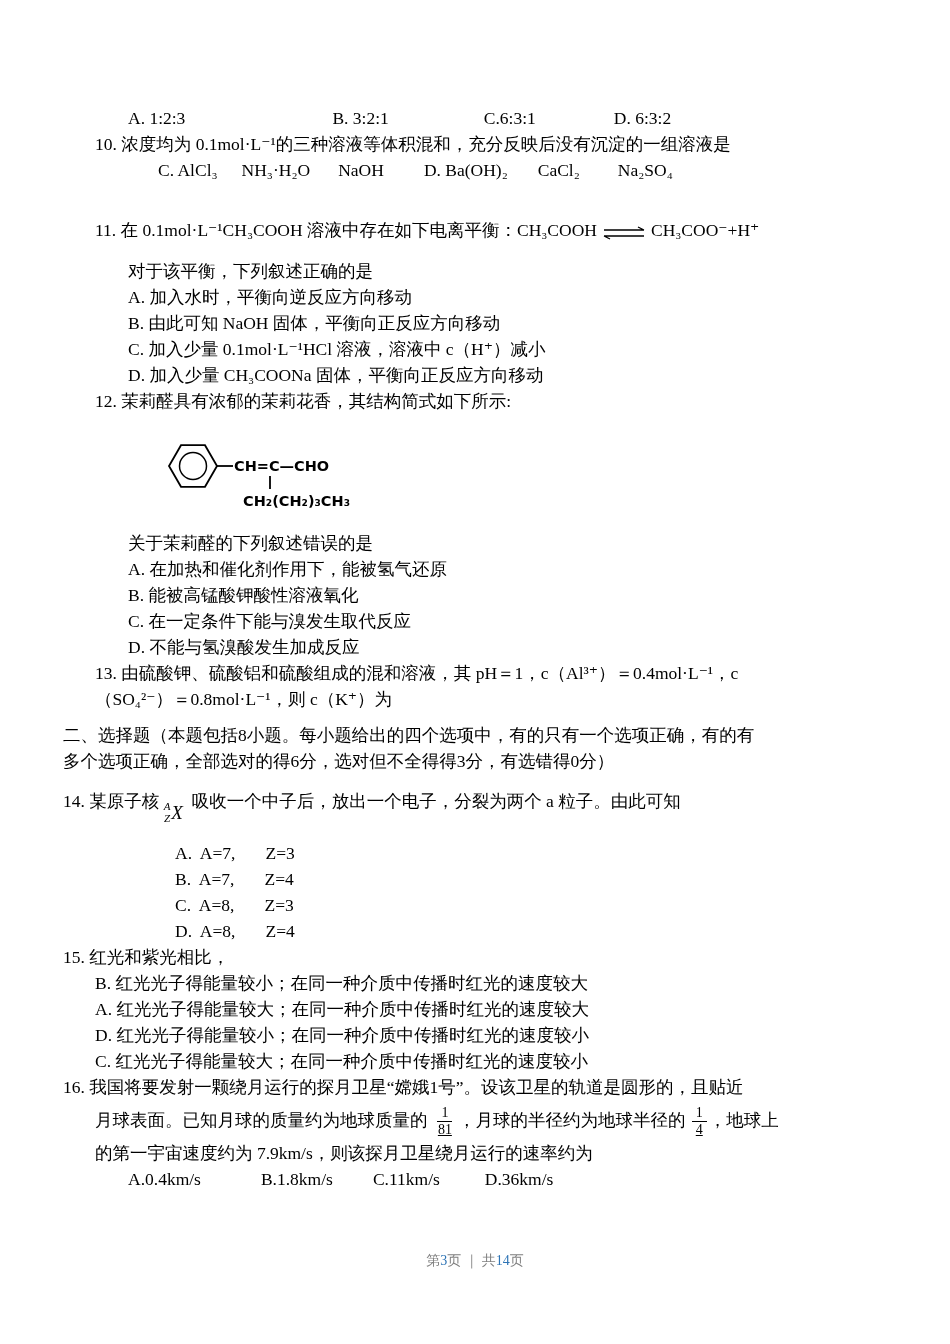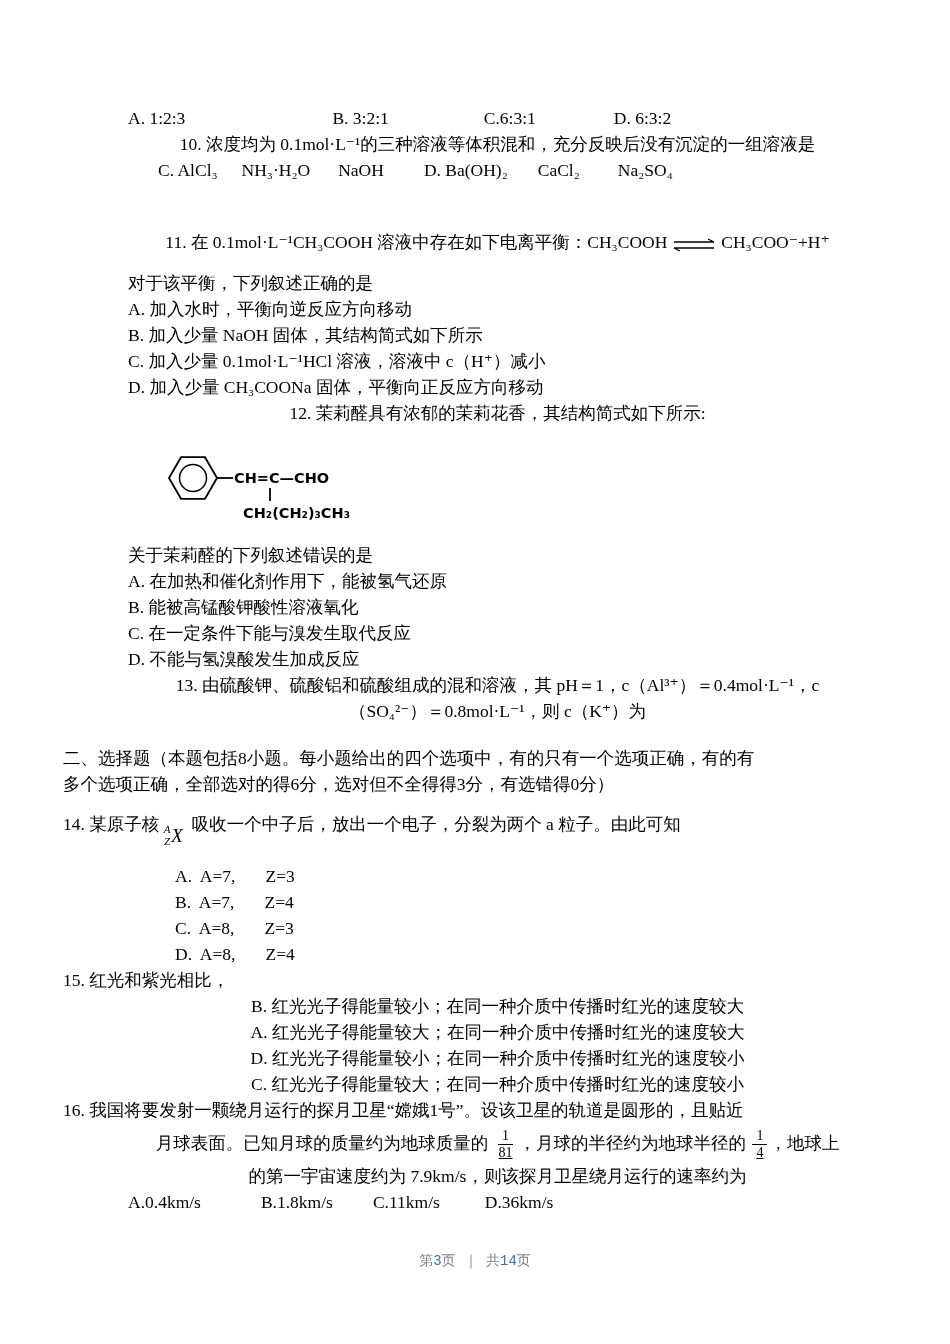--- a/index.html
+++ b/index.html
@@ -2,61 +2,61 @@
 <html><head>
 <meta charset="utf-8">
 <style>
   * { margin:0; padding:0; box-sizing:border-box; }
   html,body { width:950px; height:1344px; background:#ffffff; overflow:hidden; }
   body { font-family:"Liberation Serif","DejaVu Serif",serif; color:#000; }
   .page { position:relative; width:950px; height:1344px; padding:105px 50px 0 63px; }
   .line { font-size:17.5px; line-height:26px; white-space:pre; }
   .line span { white-space:pre; }
   .indent-0 { padding-left:0; }
-  .indent-1 { padding-left:32px;text-align:center; }
+  .indent-1 { padding-left:32px; }
   .indent-2 { padding-left:65px; }
   .indent-3 { padding-left:95px; }
   .indent-4 { padding-left:112px; }
   .sp-sm  { margin-top:14px; }
-  .sp-md  { margin-top:46px; }
-  .sp-md2 { margin-top:21px; }
+  .sp-md  { margin-top:34px; }
+  .sp-md2 { margin-top:10px; }
   .tall { line-height:40px; }
   .gap { display:inline-block; height:1px; }
   .eqarrow { display:inline-block; vertical-align:-1px; margin:0 4px; }
   .eqarrow svg { display:inline-block; vertical-align:middle; }
   .frac { display:inline-flex; flex-direction:column; align-items:center;
           vertical-align:middle; font-size:14px; line-height:1.15; margin:0 2px; }
   .fnum { border-bottom:1px solid #000; padding:0 4px; }
   .fden { padding:0 4px;text-decoration:underline; }
   .nuclide { display:inline-flex; align-items:center; vertical-align:-3px; }
   .nstack { display:inline-flex; flex-direction:column; font-size:11px; line-height:1.05;
             font-style:italic; margin-right:1px; text-align:center; }
   .nsym { font-style:italic; font-size:19px; }
   .structure { margin:12px 0 6px 100px; height:98px; }
   .st { font-family:"DejaVu Sans","Liberation Sans",sans-serif; font-weight:bold; font-size:14.5px; }
   .footer { position:absolute; left:0; right:0; bottom:74px; text-align:center;
-            font-family:Liberation Mono, monospace; font-size:14px;margin-top:14px; }
+            font-family:Liberation Serif, serif; font-size:14px;margin-top:14px; }
   .fc-gray { color:#7f7f7f; }
   .fc-blue { color:#2e74b5; }
 </style>
 </head>
 <body>
 
 <div class="page">
   <div id="doc-content">
       <div class="line indent-2"><span>A. 1:2:3</span><span class="gap" style="width: 147px;"></span><span>B. 3:2:1</span><span class="gap" style="width: 95px;"></span><span>C.6:3:1</span><span class="gap" style="width: 78px;"></span><span>D. 6:3:2</span></div>
       <div class="line indent-1"><span>10. 浓度均为 0.1mol·L⁻¹的三种溶液等体积混和，充分反映后没有沉淀的一组溶液是</span></div>
       <div class="line indent-3"><span>C. AlCl₃</span><span class="gap" style="width: 24px;"></span><span>NH₃·H₂O</span><span class="gap" style="width: 28px;"></span><span>NaOH</span><span class="gap" style="width: 40px;"></span><span>D. Ba(OH)₂</span><span class="gap" style="width: 30px;"></span><span>CaCl₂</span><span class="gap" style="width: 38px;"></span><span>Na₂SO₄</span></div>
       <div class="line indent-1 sp-md"><span>11. 在 0.1mol·L⁻¹CH₃COOH 溶液中存在如下电离平衡：</span><span>CH₃COOH</span><span class="eqarrow"><svg width="46" height="14" viewBox="0 0 46 14">
             <path d="M3 4 H43 M37 1 L43 4" stroke="#000" stroke-width="1.3" fill="none"></path>
             <path d="M43 10 H3 M9 13 L3 10" stroke="#000" stroke-width="1.3" fill="none"></path>
           </svg></span><span>CH₃COO⁻+H⁺</span></div>
       <div class="line indent-2 sp-sm"><span>对于该平衡，下列叙述正确的是</span></div>
       <div class="line indent-2"><span>A. 加入水时，平衡向逆反应方向移动</span></div>
-      <div class="line indent-2"><span>B. 加入少量 NaOH 固体，其结构简式如下所示</span></div>
+      <div class="line indent-2"><span>B. 由此可知 NaOH 固体，平衡向正反应方向移动</span></div>
       <div class="line indent-2"><span>C. 加入少量 0.1mol·L⁻¹HCl 溶液，溶液中 c（H⁺）减小</span></div>
       <div class="line indent-2"><span>D. 加入少量 CH₃COONa 固体，平衡向正反应方向移动</span></div>
       <div class="line indent-1"><span>12. 茉莉醛具有浓郁的茉莉花香，其结构简式如下所示:</span></div>
   <div class="structure">
     <svg width="330" height="98" viewBox="0 0 330 98">
       <polygon points="54,40 42,60.8 18,60.8 6,40 18,19.2 42,19.2" fill="none" stroke="#000" stroke-width="1.8"></polygon>
       <circle cx="30" cy="40" r="13.5" fill="none" stroke="#000" stroke-width="1.5"></circle>
       <line x1="54" y1="40" x2="70" y2="40" stroke="#000" stroke-width="1.8"></line>
       <text class="st" x="71" y="45">CH=C—CHO</text>
       <line x1="107" y1="50" x2="107" y2="63" stroke="#000" stroke-width="1.8"></line>

